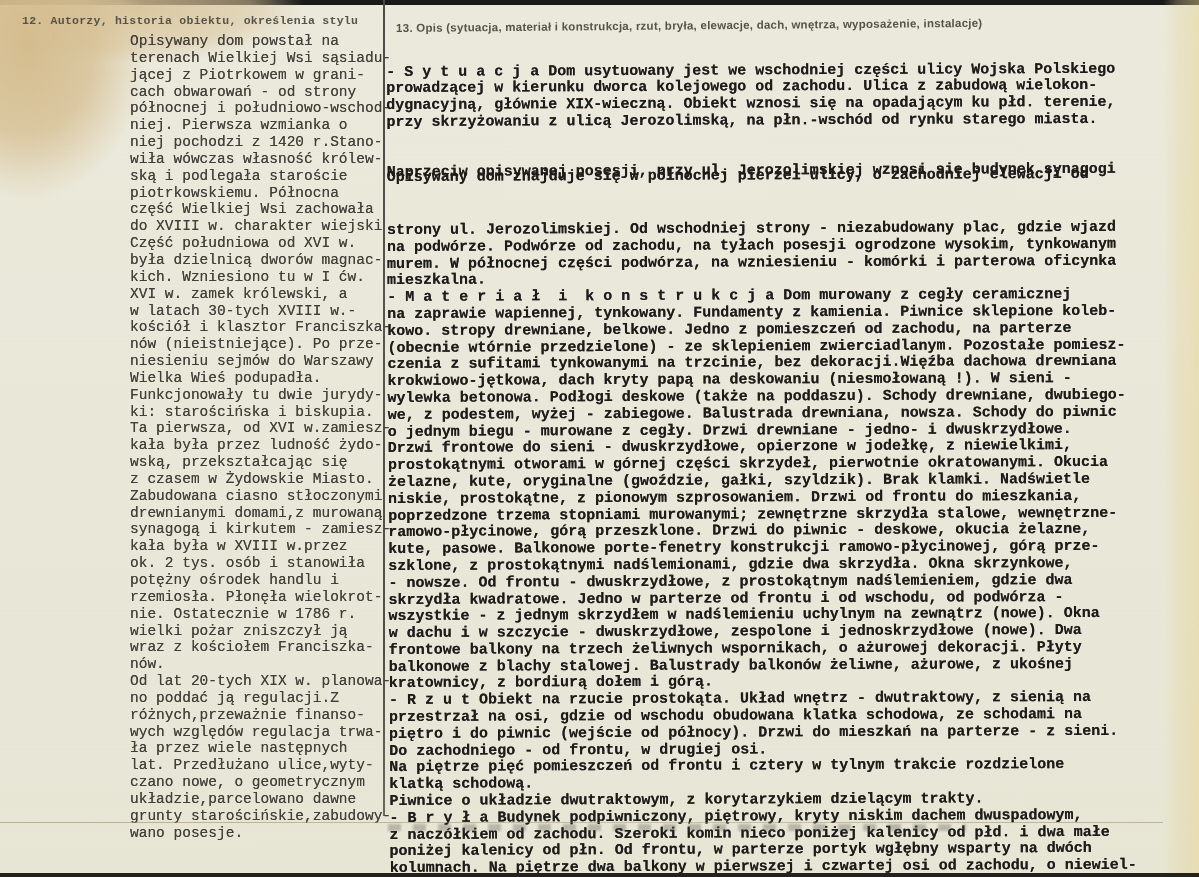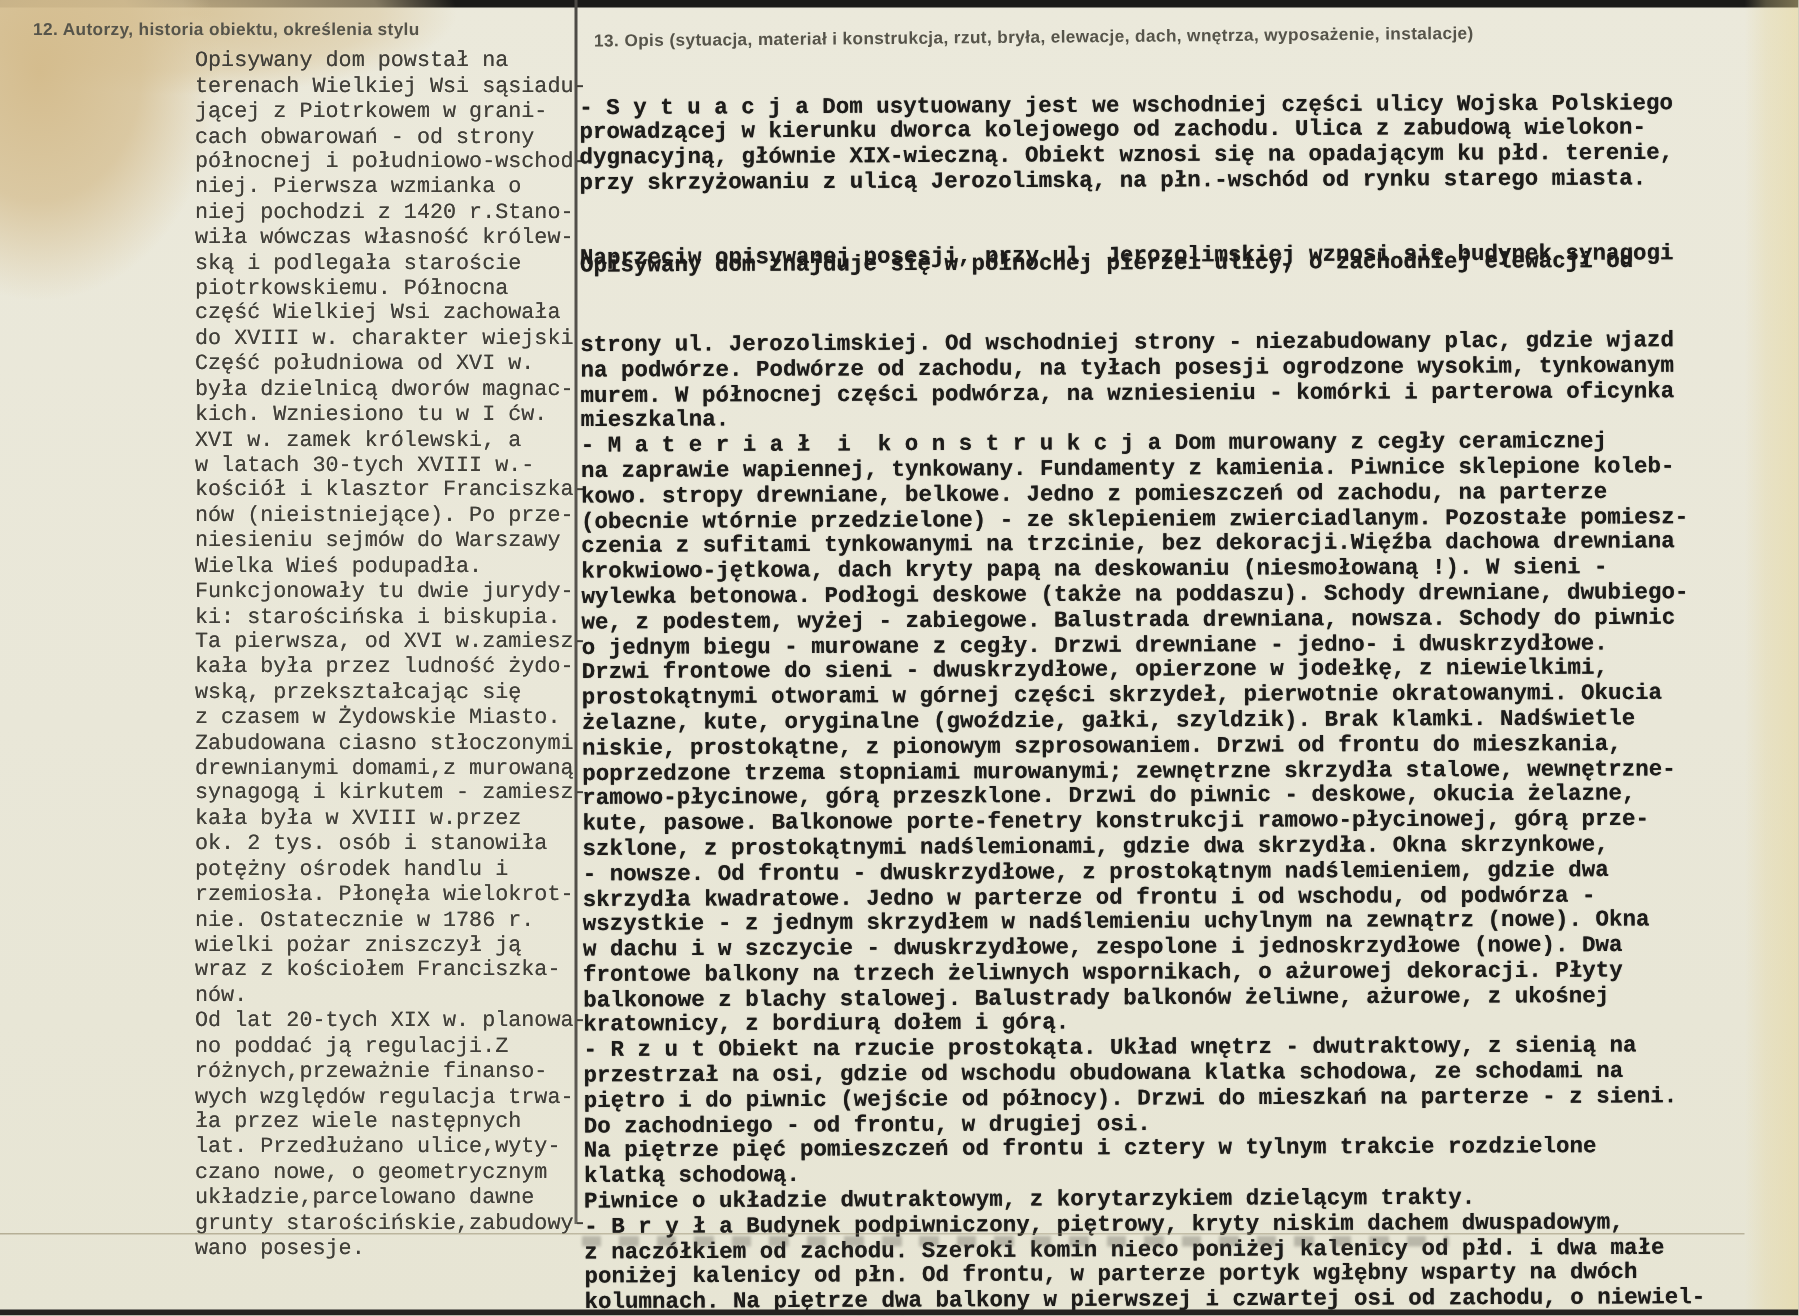--- a/index.html
+++ b/index.html
@@ -13,21 +13,21 @@
   .right-tint{position:absolute;top:0;right:0;width:36px;height:100%;
     background:linear-gradient(90deg,rgba(227,211,150,0) 0%,rgba(227,211,150,.30) 40%,rgba(229,212,146,.48) 100%);}
   .stain{position:absolute;top:0;left:0;width:330px;height:220px;pointer-events:none;
     background:
       radial-gradient(ellipse 150px 190px at 8% 22%, rgba(211,186,138,.95) 0%, rgba(214,192,148,.8) 45%, rgba(220,202,164,.35) 68%, transparent 80%),
       radial-gradient(ellipse 230px 70px at 38% 4%, rgba(213,191,146,.85) 0%, rgba(218,199,158,.55) 55%, transparent 78%);}
   .divider{position:absolute;left:383px;top:0;width:2px;height:816px;
     background:linear-gradient(180deg,#4c4a45 0%,#57544e 40%,#504d47 80%,#6a675f 100%);}
   .form-label{position:absolute;font-family:"Liberation Sans",sans-serif;
     font-size:11.5px;font-weight:600;color:#56544a;letter-spacing:.25px;white-space:pre;}
-  #label12{left:22px;top:14px;}
+  #label12{left:22px;top:14px;font-family:Liberation Mono, monospace;}
   #label13{left:396px;top:22px;transform:rotate(-.5deg);transform-origin:left top;}
   .typed{white-space:pre;position:absolute;}
   #leftcol{left:130px;top:33px;font-size:14.5px;line-height:16.85px;color:#413f39;
     text-shadow:0 0 .35px rgba(64,62,56,.8);}
   #rightcol{left:386px;top:31px;font-size:15px;line-height:16.8px;color:#1d1c1a;
     font-weight:700;text-shadow:0 0 .55px rgba(25,24,22,.75);transform:rotate(-.25deg);transform-origin:left top;}
   .overlap{position:relative;height:24px;}
   .overlap .ovl{position:absolute;left:0;}
   .overlap .a{top:0;}
   .overlap .b{top:5px;}

